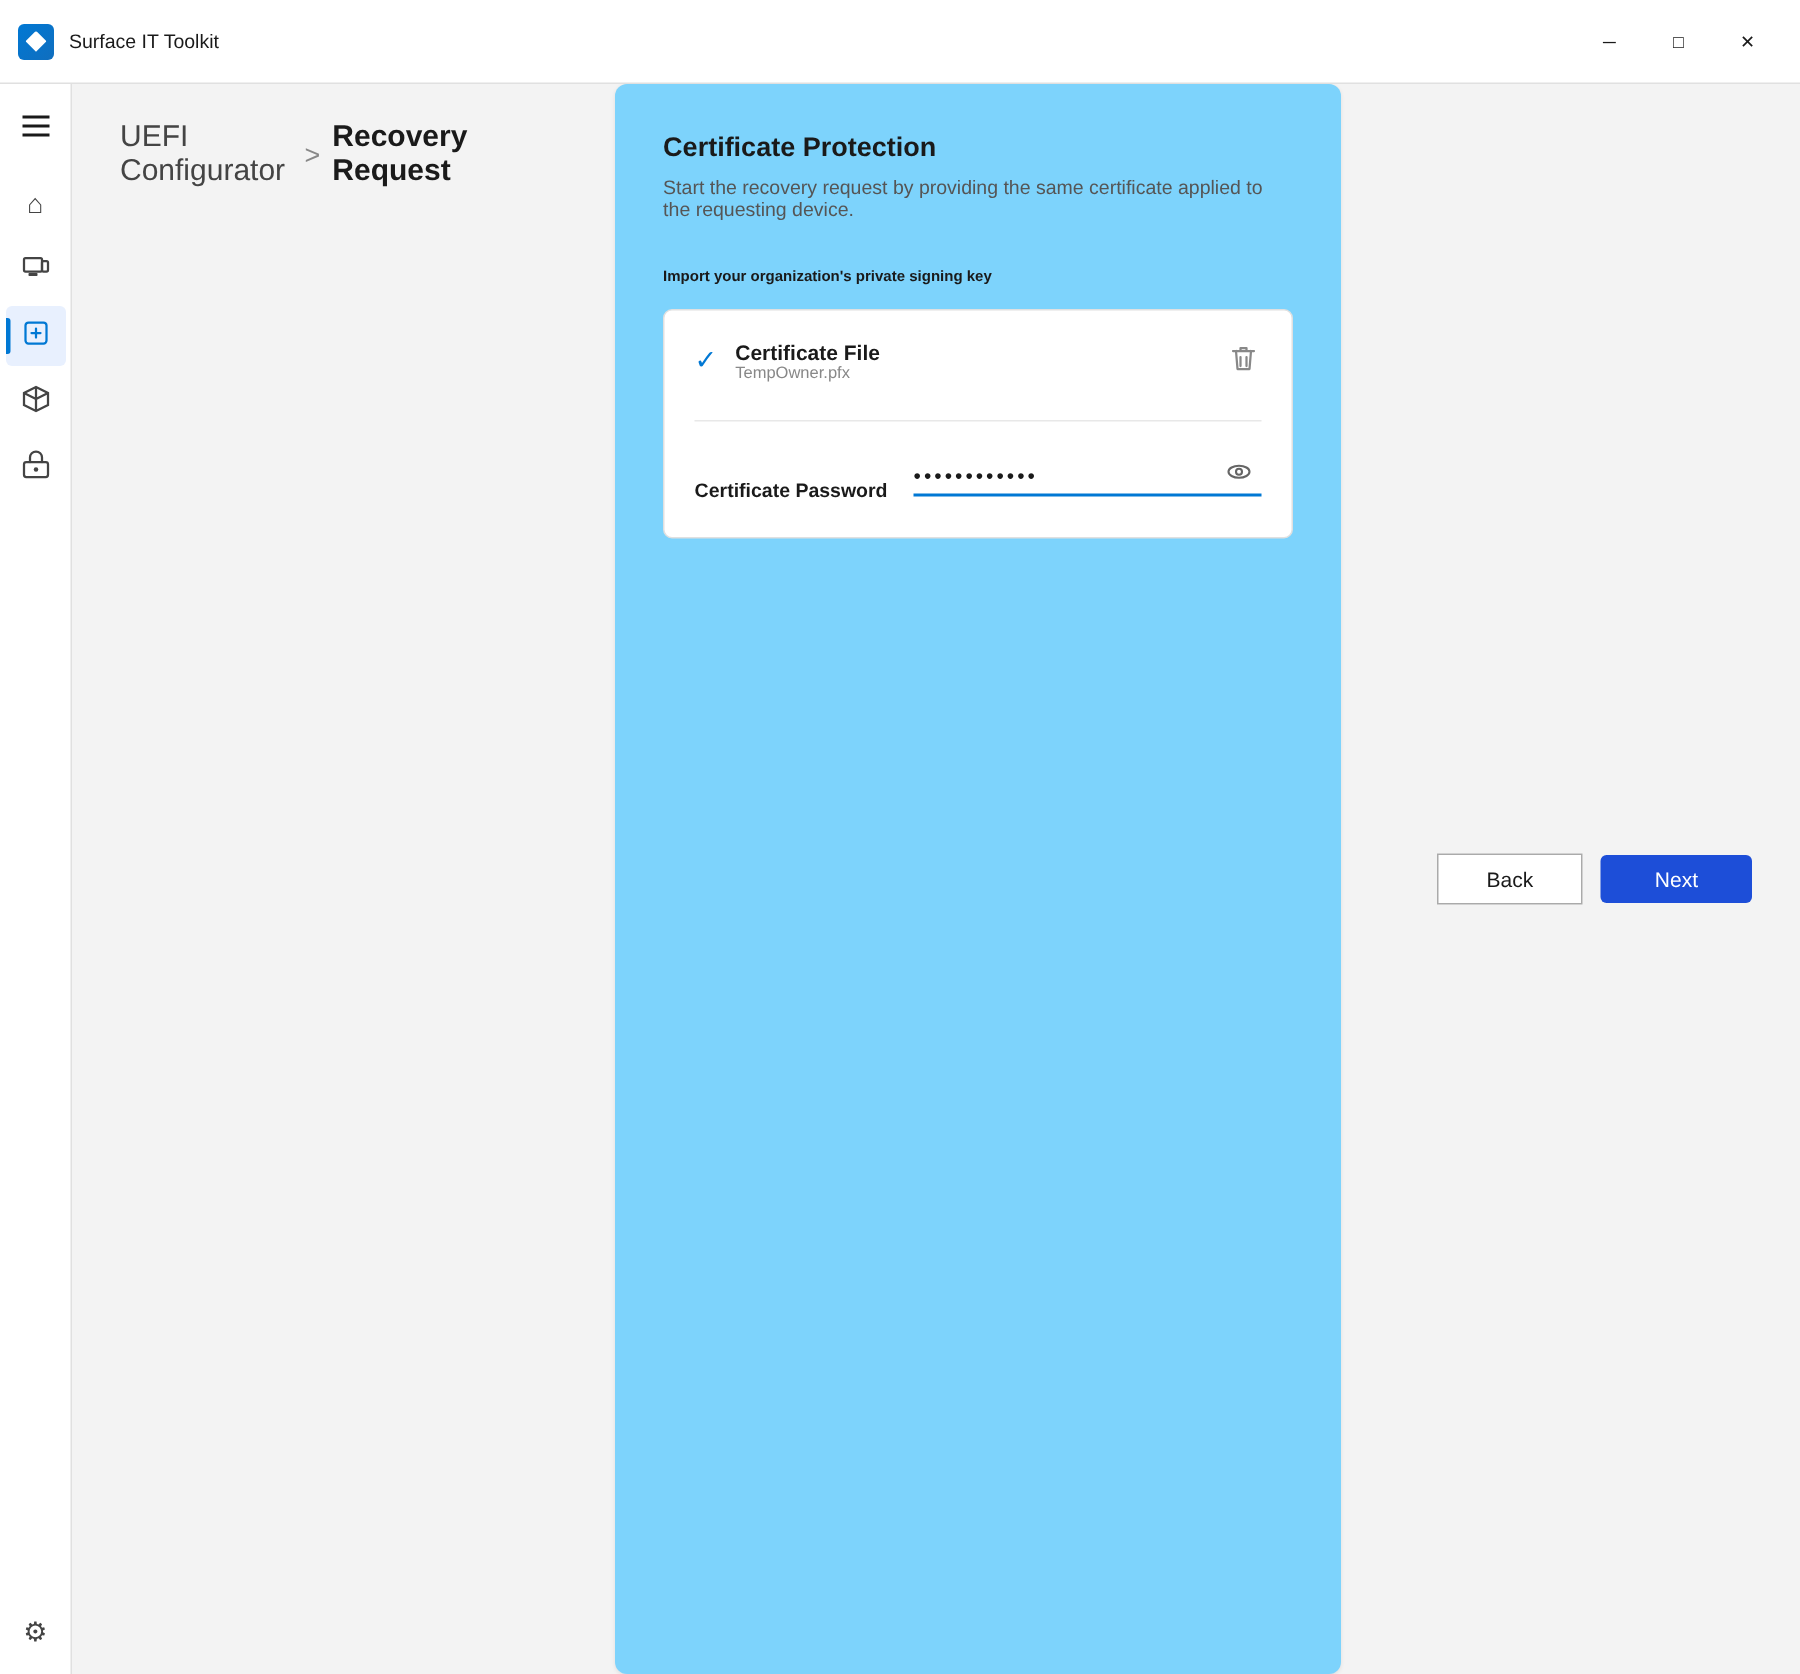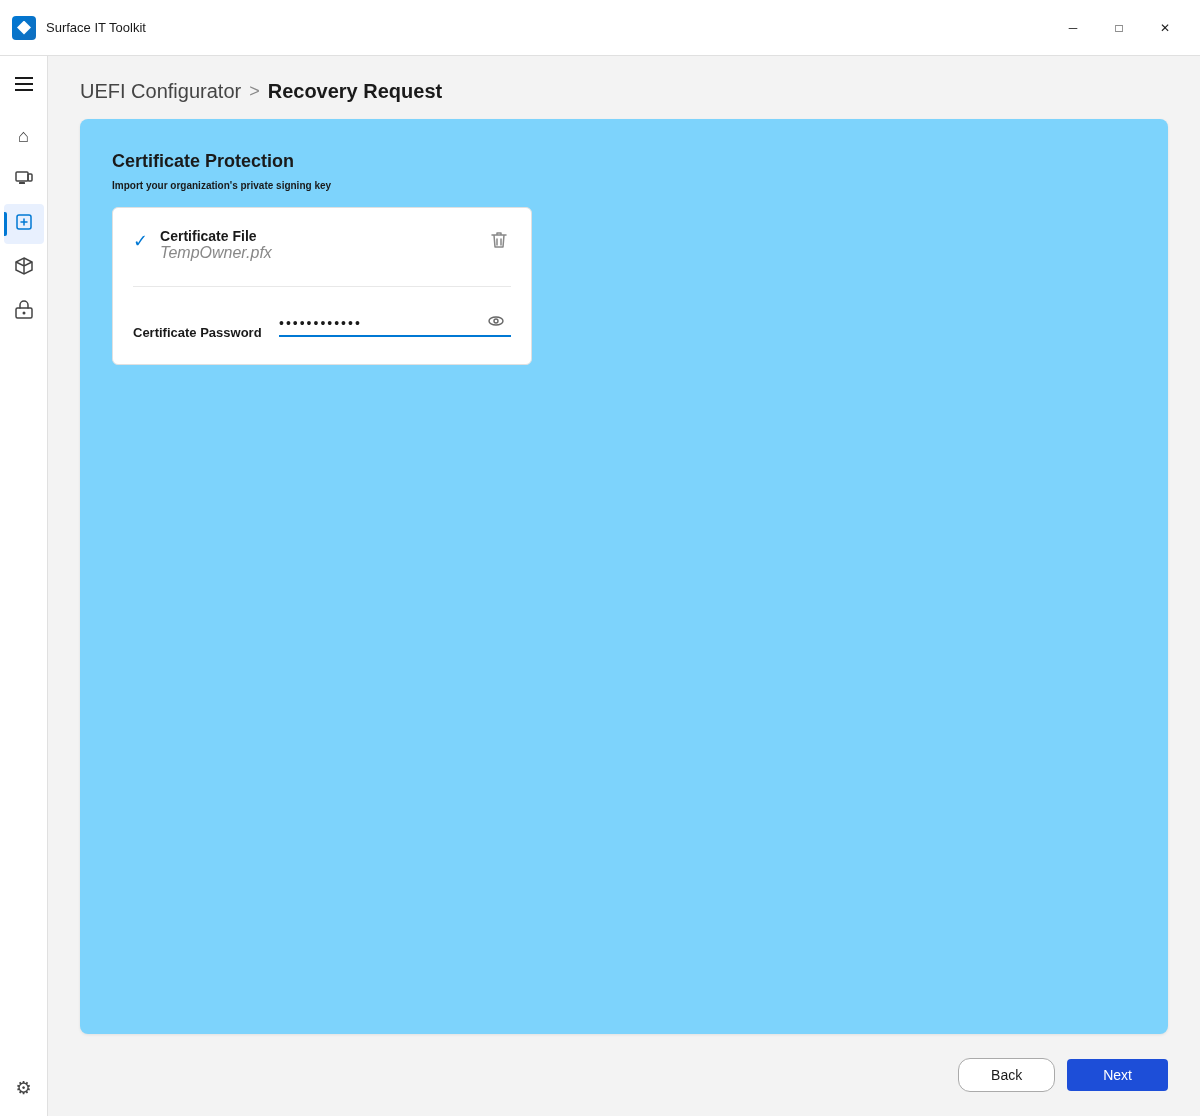--- a/index.html
+++ b/index.html
@@ -147,21 +147,21 @@
     .sidebar-nav-item.active .sidebar-icon { color: #0078d4; }
 
     .sidebar-bottom {
       margin-top: auto;
     }
 
     
     .content-area {
       flex: 1;
       display: flex;
-      flex-direction: column;
+      flex-direction: row;
       background: #f3f3f3;
       overflow: auto;
     }
 
     
     .breadcrumb-bar {
       padding: 24px 32px 16px 32px;
       background: #f3f3f3;
     }
 
@@ -251,23 +251,22 @@
       flex-direction: column;
     }
 
     .cert-file-name {
       font-size: 14px;
       font-weight: 600;
       color: #1a1a1a;
     }
 
     .cert-file-path {
-      font-size: 16px;
+      font-size: 11px;
       color: #888;
-      font-style: italic;
     }
 
     .delete-btn {
       background: transparent;
       border: none;
       cursor: pointer;
       color: #888;
       font-size: 18px;
       padding: 2px;
     }
@@ -330,21 +329,21 @@
       justify-content: flex-end;
       align-items: center;
       gap: 12px;
       padding: 24px 32px;
     }
 
     .btn-back {
       padding: 8px 32px;
       background: #fff;
       border: 1px solid #aaa;
-      border-radius: 12px;
+      border-radius: 0;
       font-size: 14px;
       cursor: pointer;
       color: #1a1a1a;
     }
 
     .btn-next {
       padding: 8px 36px;
       background: #1d4ed8;
       border: none;
       border-radius: 4px;
@@ -437,20 +436,21 @@
       <div class="breadcrumb">
         <span class="breadcrumb-item">UEFI Configurator</span>
         <span class="breadcrumb-separator">&gt;</span>
         <span class="breadcrumb-current">Recovery Request</span>
       </div>
     </div>
 
     <div class="page-content">
 
       <div class="section-title">Certificate Protection</div>
+      <div class="section-description">Start the recovery request by providing the same certificate applied to the requesting device.</div>
 
       <div class="subsection-title">Import your organization's private signing key</div>
 
       <div class="cert-card">
 
         <div class="cert-file-row">
           <div class="cert-file-info">
             <span class="check-icon">✓</span>
             <div class="cert-file-details">
               <span class="cert-file-name">Certificate File</span>

